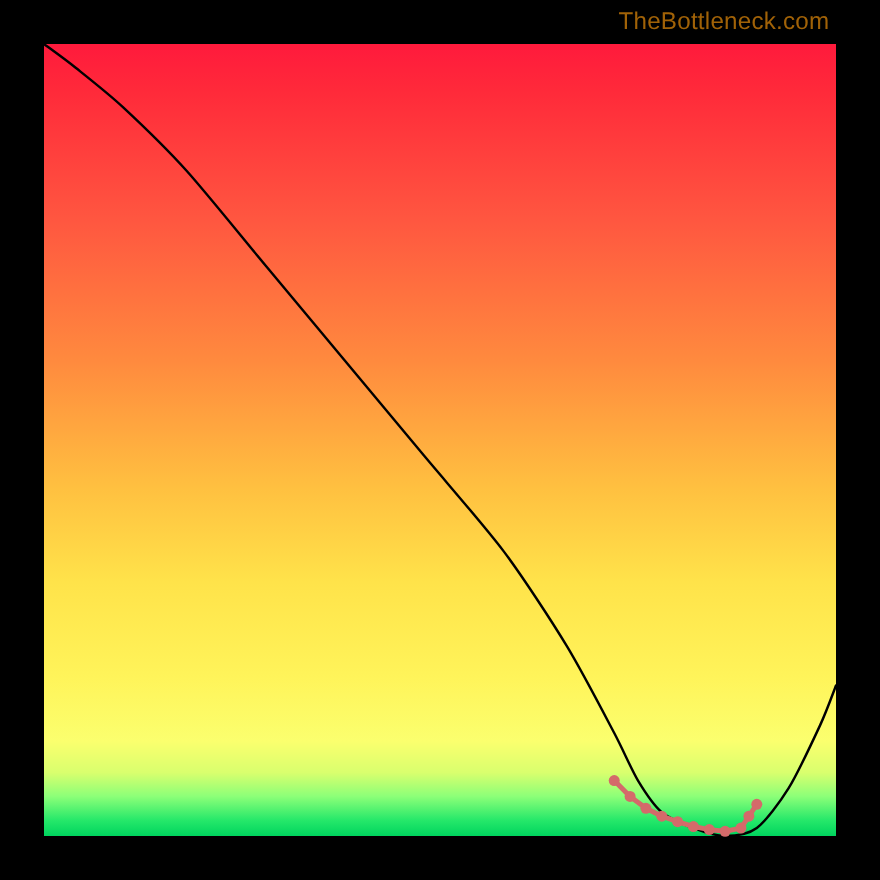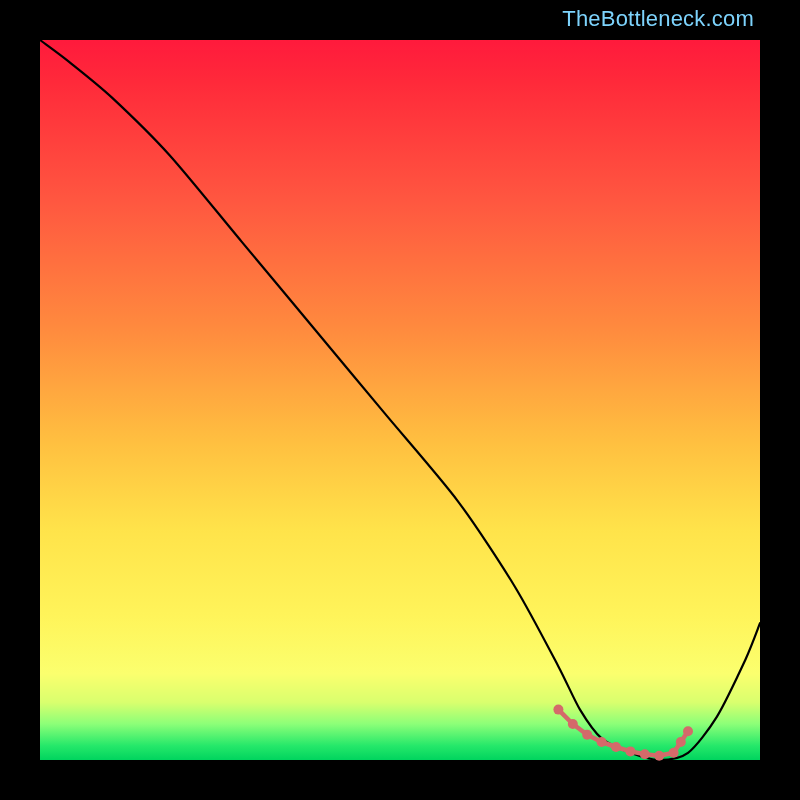--- a/index.html
+++ b/index.html
@@ -39,21 +39,21 @@
       #d9ff6e 92%,
       #8cff78 95%,
       #26e86a 98%,
       #00d45e 100%
     );
   }
   .watermark {
     position: absolute;
     top: 6px;
     right: 46px;
-    color: #7dd3fc;
+    color: #a16207;
     font-size: 22px;
     font-weight: 500;
     letter-spacing: 0.2px;
     user-select: none;
   }
   svg.curve {
     position: absolute;
     left: 0;
     top: 0;
     width: 720px;

